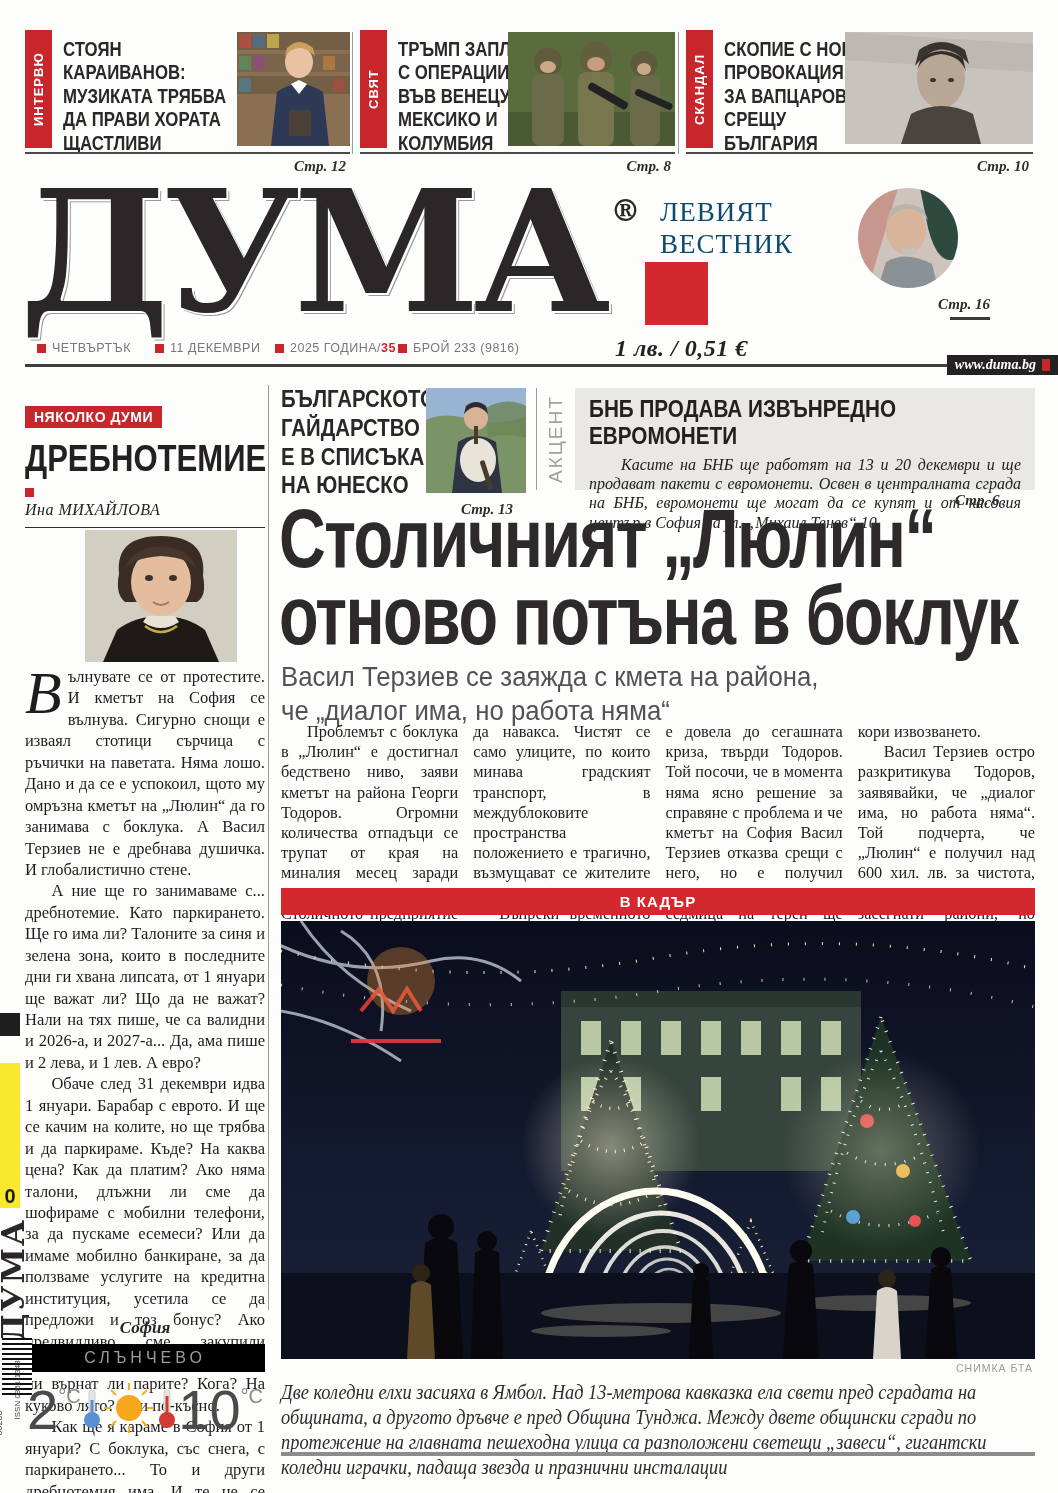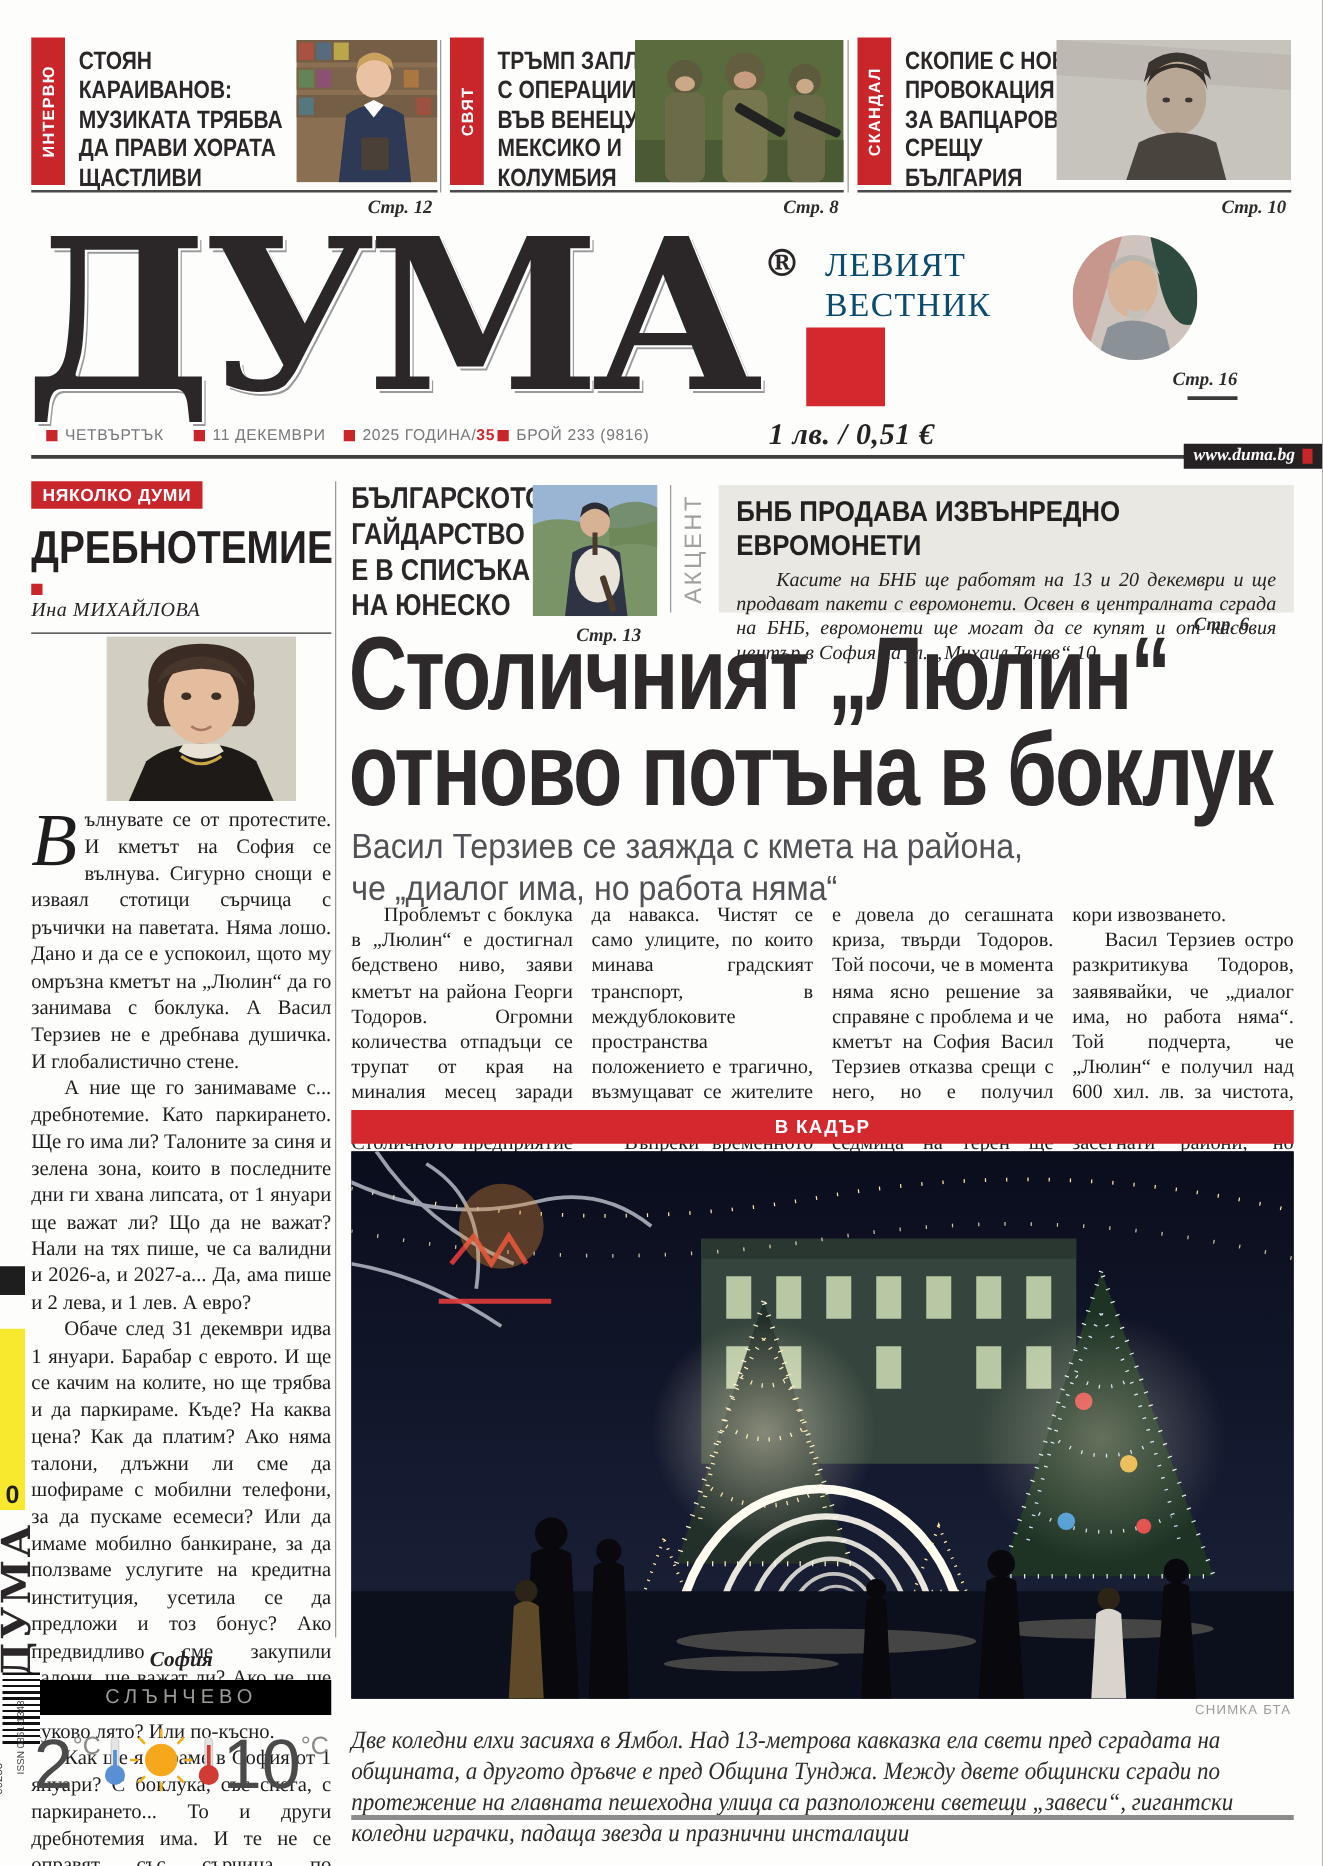--- a/index.html
+++ b/index.html
@@ -68,21 +68,21 @@
   #dateline-rule { position:absolute; left:25px; top:364px; width:1008px; border-top:3px solid #3f3f3f; }
   #site-box { position:absolute; right:0px; top:355px; background:#262223; color:#fff;
     font-family:"Liberation Serif",serif; font-style:italic; font-weight:bold; font-size:14px;
     padding:2px 8px; display:flex; align-items:center; gap:6px; }
   #site-box .redsq { width:8px; height:12px; }
 
   
   #leftcol { position:absolute; left:25px; top:385px; width:240px; }
   #nd-label { display:inline-block; background:#c9262c; color:#fff;
     font-family:"Liberation Sans",sans-serif; font-weight:bold; font-size:14px;
-    padding:3px 9px; letter-spacing:.5px; }
+    padding:3px 9px; letter-spacing:.5px;margin-top:21px; }
   #nd-title { margin-top:10px; font-family:"Liberation Sans",sans-serif; font-weight:bold;
     font-size:37px; color:#242021; transform:scaleX(.84); transform-origin:0 0; width:120%; }
   #nd-bullet { width:9px; height:9px; background:#c9262c; margin:8px 0 4px; }
   #nd-author { font-style:italic; font-size:16px; letter-spacing:.5px; }
   #nd-rule { border-top:1px solid #2c2c2c; margin-top:8px; }
   #columnist-photo { width:152px; height:132px; margin:2px 0 0 60px; overflow:hidden; }
   #opinion { margin-top:4px; font-size:16.5px; line-height:1.3; text-align:justify; color:#1f1c1d; }
   #opinion p { text-indent:1.6em; }
   #opinion p.first { text-indent:0; }
   .dropcap { float:left; font-size:60px; line-height:46px; padding:4px 6px 0 0;

